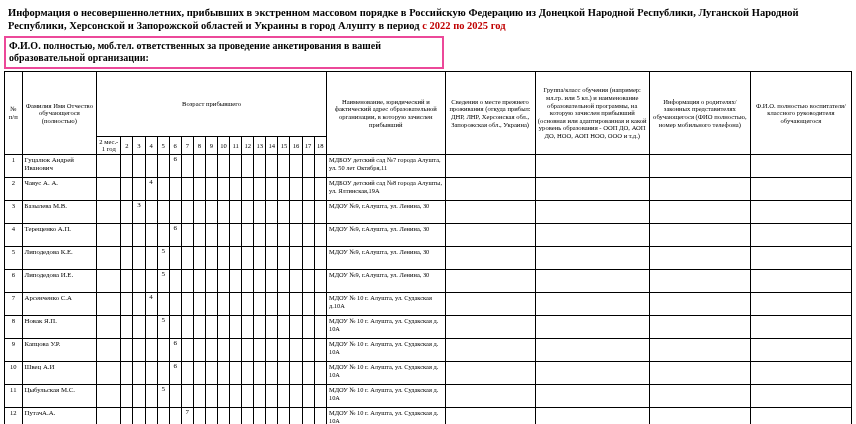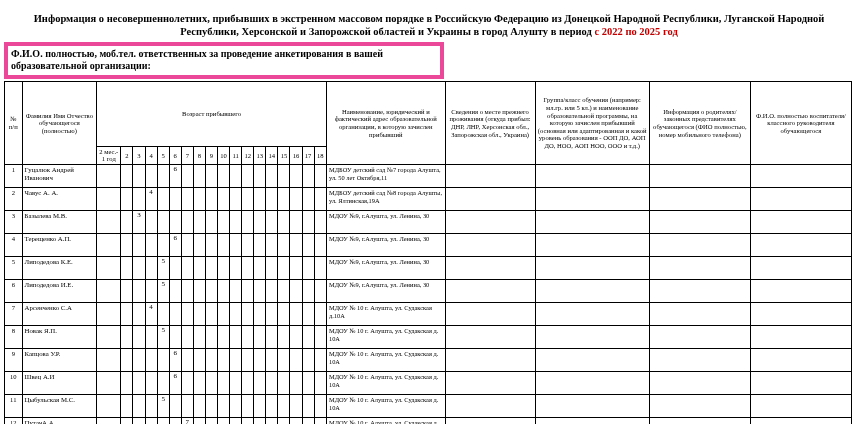--- a/index.html
+++ b/index.html
@@ -17,34 +17,33 @@
   .page {
     position: relative;
     width: 856px;
     height: 424px;
     box-sizing: border-box;
     padding: 4px 2px 0 4px;
   }
   .doc-title {
     font-size: 10.5px;
     font-weight: bold;
-    text-align: center;
     line-height: 1.28;
-    margin: 8px 4px 3px 4px;
+    margin: 2px 4px 3px 4px;
   }
   .doc-title .accent {
     color: #c00000;
   }
   .subtitle-wrap {
     display: flex;
     align-items: stretch;
     margin: 0 0 2px 0;
   }
   .subtitle-box {
-    border: 4px solid #ec4899;
+    border: 2px solid #ec4899;
     font-size: 10px;
     font-weight: bold;
     line-height: 1.25;
     padding: 2px 3px;
     width: 440px;
     box-sizing: border-box;
     background: #fff;
   }
   table.grid {
     border-collapse: collapse;

